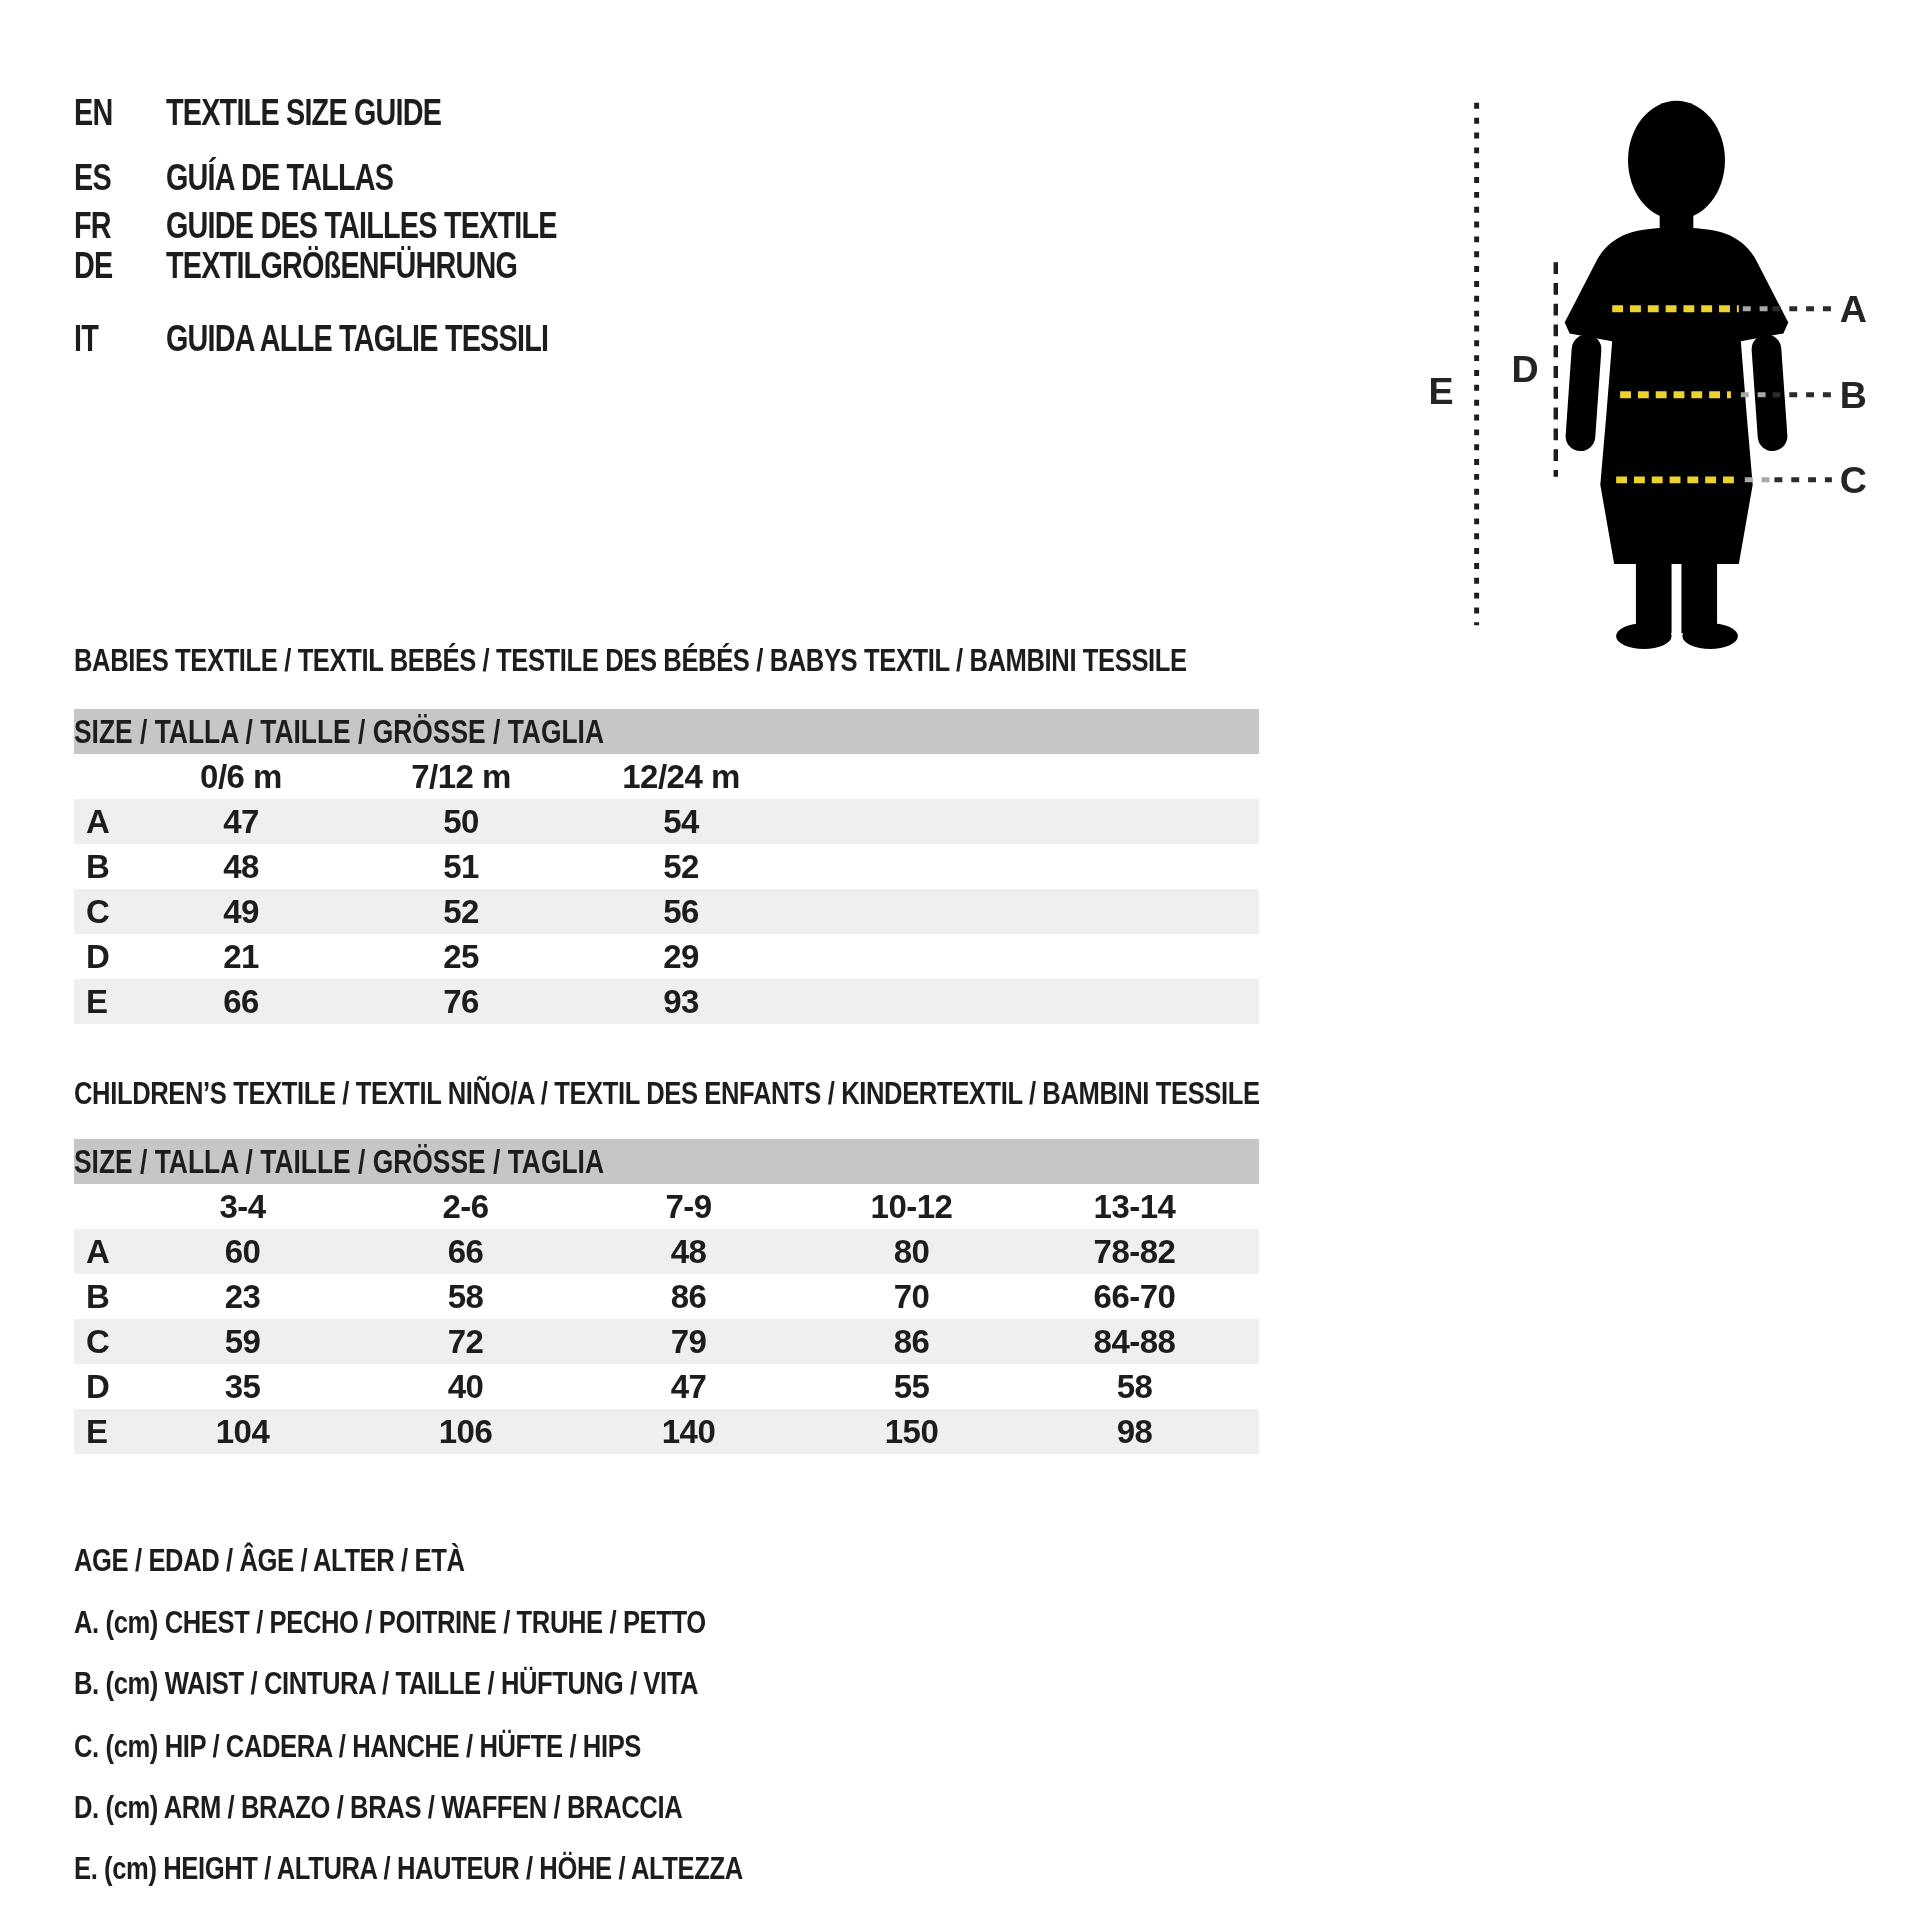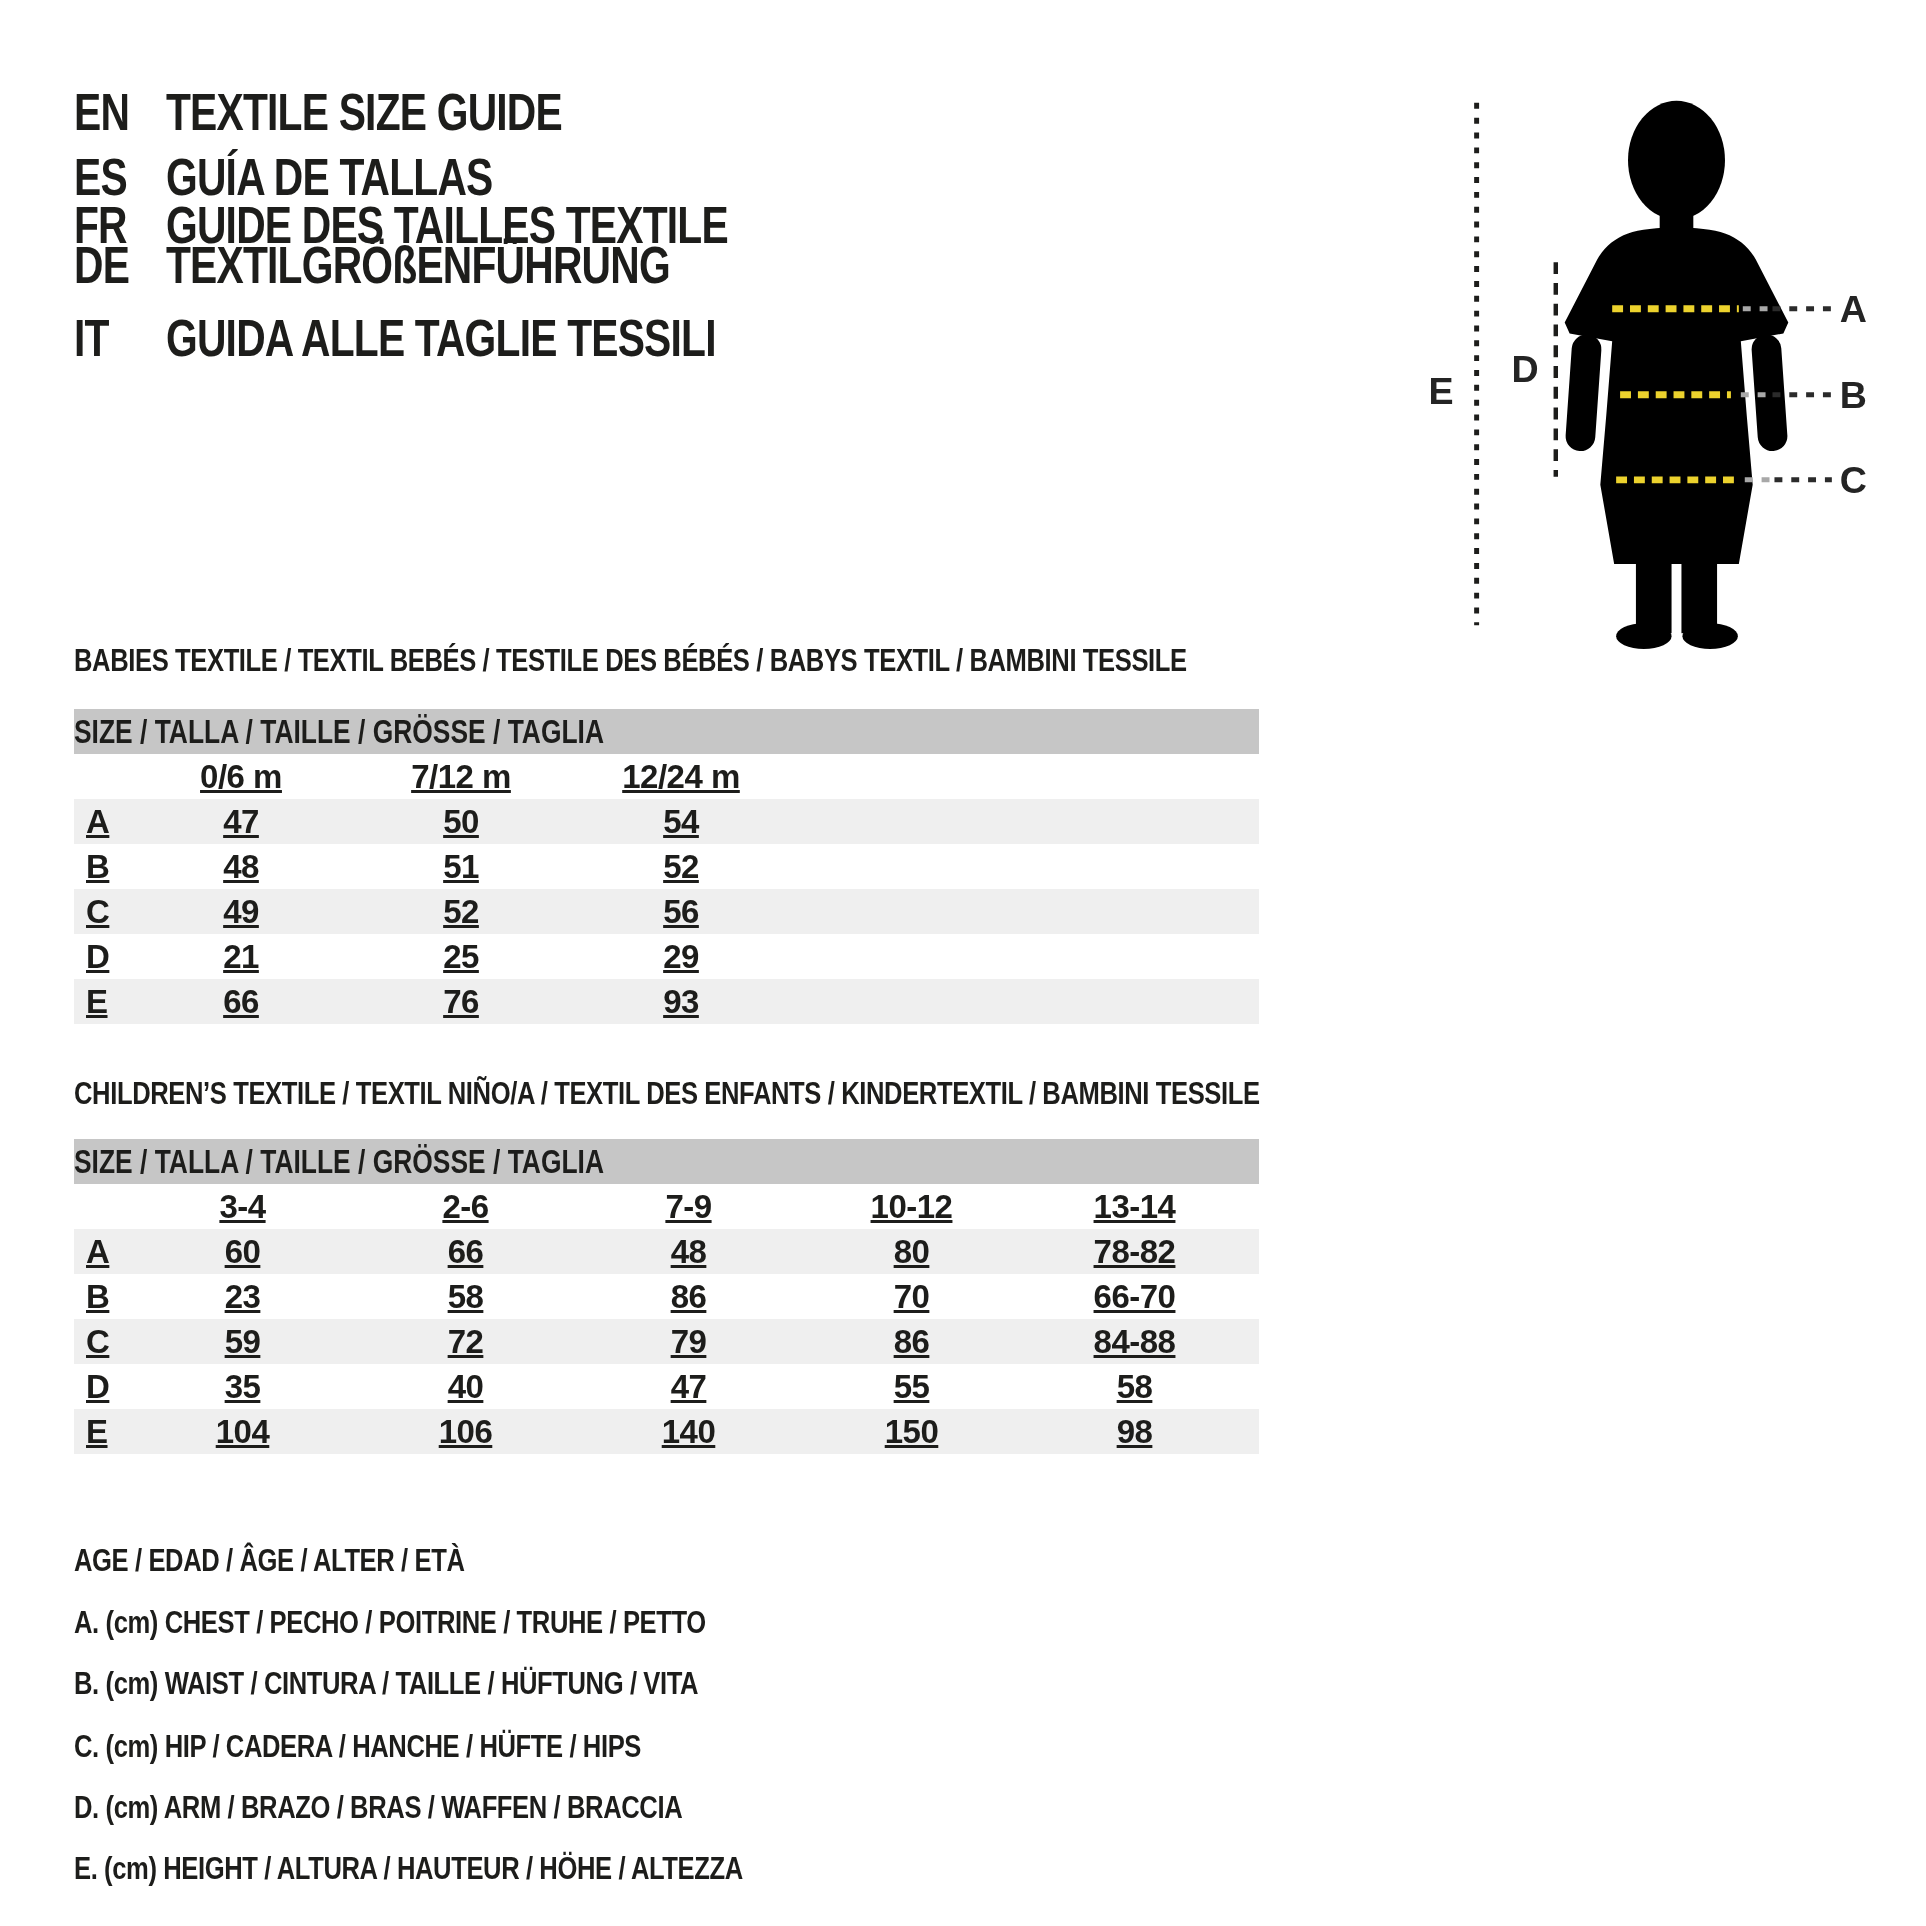--- a/index.html
+++ b/index.html
@@ -3,31 +3,31 @@
 <meta charset="utf-8">
 <style>
   html,body{margin:0;padding:0;background:#ffffff;}
   .canvas{
     position:relative;width:1927px;height:1927px;background:#ffffff;overflow:hidden;
     font-family:"Liberation Sans",sans-serif;color:#1d1d1b;
   }
   .scx{display:inline-block;transform:scaleX(0.8);transform-origin:left center;white-space:nowrap;}
 
   
-  .lang-row{position:absolute;left:74px;height:51px;line-height:51px;font-size:51px;font-weight:700;letter-spacing:-1px;white-space:nowrap;}
+  .lang-row{position:absolute;left:74px;height:51px;line-height:51px;font-size:36px;font-weight:700;letter-spacing:-1px;white-space:nowrap;}
   .lang-code{display:inline-block;width:92px;}
 
   
   .section-heading{position:absolute;left:74px;font-size:32px;font-weight:700;letter-spacing:-0.5px;white-space:nowrap;transform:scaleX(0.8);transform-origin:left center;}
 
   
   .size-table{position:absolute;left:74px;width:1185px;}
   .size-table-bar{height:45px;background:#c6c6c6;line-height:45px;}
   .size-table-bar .scx{font-size:33px;font-weight:700;line-height:45px;}
-  .size-table table{border-collapse:collapse;width:1185px;table-layout:fixed;text-decoration:underline;}
+  .size-table table{border-collapse:collapse;width:1185px;table-layout:fixed;}
   .size-table th,.size-table td{height:45px;padding:0;font-size:33px;font-weight:700;text-align:center;vertical-align:middle;letter-spacing:-0.5px;}
   .size-table thead th{background:#ffffff;font-weight:700;}
   .size-table tbody tr:nth-child(odd) td{background:#efefef;}
   .size-table td.rowlabel{text-align:left;padding-left:12px;}
 
   
   .legend-line{position:absolute;left:74px;font-size:32px;font-weight:700;letter-spacing:-0.5px;white-space:nowrap;transform:scaleX(0.8);transform-origin:left center;}
 
   
   .figure{position:absolute;left:1426px;top:89px;width:501px;height:564px;}

